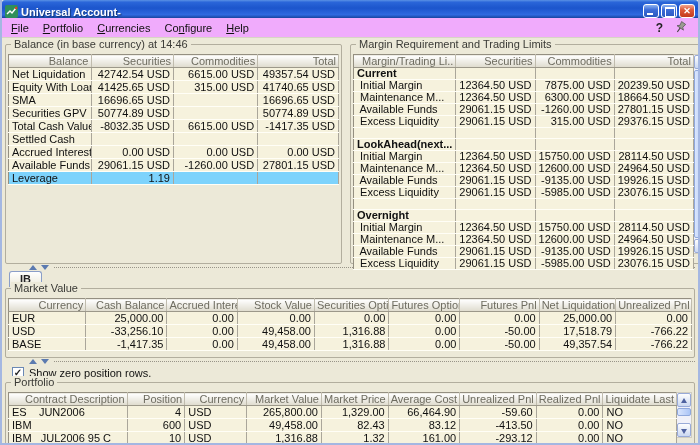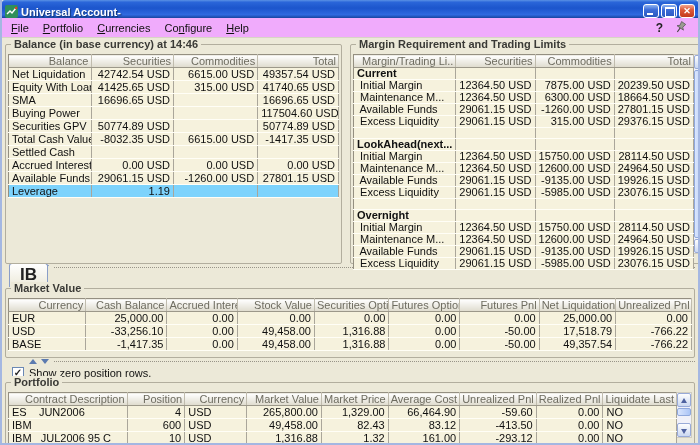--- a/index.html
+++ b/index.html
@@ -50,21 +50,21 @@
   .menu-item u { text-decoration:underline; }
   .menu-right { margin-left:auto; display:flex; align-items:center; gap:12px; padding-right:10px; }
   .help-glyph { font-weight:bold; font-size:12px; color:#222; }
   .pin-icon { display:inline-flex; transform:rotate(35deg); }
   
   .content { position:absolute; top:38px; left:0; right:0; bottom:0; padding:2px 3px 0 3px; overflow:hidden; }
   .top-row { display:flex; gap:8px; height:220px; margin-top:4px; }
   .group { position:relative; border:1px solid #b2ae9e; border-radius:2px; background:#ece9d8; }
   .group-title {
     position:absolute; top:-7px; left:5px; background:#ece9d8;
-    padding:0 3px; font-size:11px; font-weight:bold; color:#3a3a36; white-space:nowrap;
+    padding:0 3px; font-size:11px; font-weight:normal; color:#3a3a36; white-space:nowrap;
   }
   .balance-group { width:337px; flex:none; }
   .margin-group  { flex:1; }
   
   table.dtable {
     width:calc(100% - 4px); margin:9px 2px 0 2px;
     border-collapse:collapse; table-layout:fixed;
     font-size:11px; border:1px solid #948f81; background:#f6f2dd;
   }
   .dtable th {
@@ -123,21 +123,21 @@
   }
   .tri-down {
     width:0; height:0; border-left:4px solid transparent; border-right:4px solid transparent;
     border-top:5px solid #5b7ab0;
   }
   .divider .dots { flex:1; border-top:1px dotted #989488; height:0; margin-left:5px; }
   
   .tabrow { height:17px; display:flex; align-items:flex-end; padding-left:4px; }
   .tab {
     border:1px solid #8a9ec8; border-bottom:none; border-radius:3px 3px 0 0;
-    padding:1px 10px 2px 10px; font-size:17px; font-weight:bold; color:#222;
+    padding:1px 10px 2px 10px; font-size:11px; font-weight:bold; color:#222;
     background:linear-gradient(180deg,#ffffff,#ece9d8);
   }
   
   .mv-group { height:70px; margin-top:1px; }
   .check-row { height:16px; display:flex; align-items:center; gap:5px; padding-left:7px; font-size:11px; color:#111; margin:1px 0 1px 0; }
   .checkbox {
     width:12px; height:12px; background:#fff; border:1px solid #6a88b4;
     display:flex; align-items:center; justify-content:center;
     font-size:10px; font-weight:bold; color:#222; line-height:10px;
   }
@@ -215,26 +215,20 @@
                 <td class="lbl">Equity With Loan</td>
                 <td class="num">41425.65 USD</td>
                 <td class="num">315.00 USD</td>
                 <td class="num">41740.65 USD</td>
               </tr>
               <tr>
                 <td class="lbl">SMA</td>
                 <td class="num">16696.65 USD</td>
                 <td class="num"></td>
                 <td class="num">16696.65 USD</td>
-              </tr>
-              <tr>
-                <td class="lbl">Buying Power</td>
-                <td class="num"></td>
-                <td class="num"></td>
-                <td class="num">117504.60 USD</td>
               </tr>
               <tr>
                 <td class="lbl">Securities GPV</td>
                 <td class="num">50774.89 USD</td>
                 <td class="num"></td>
                 <td class="num">50774.89 USD</td>
               </tr>
               <tr>
                 <td class="lbl">Total Cash Value</td>
                 <td class="num">-8032.35 USD</td>

